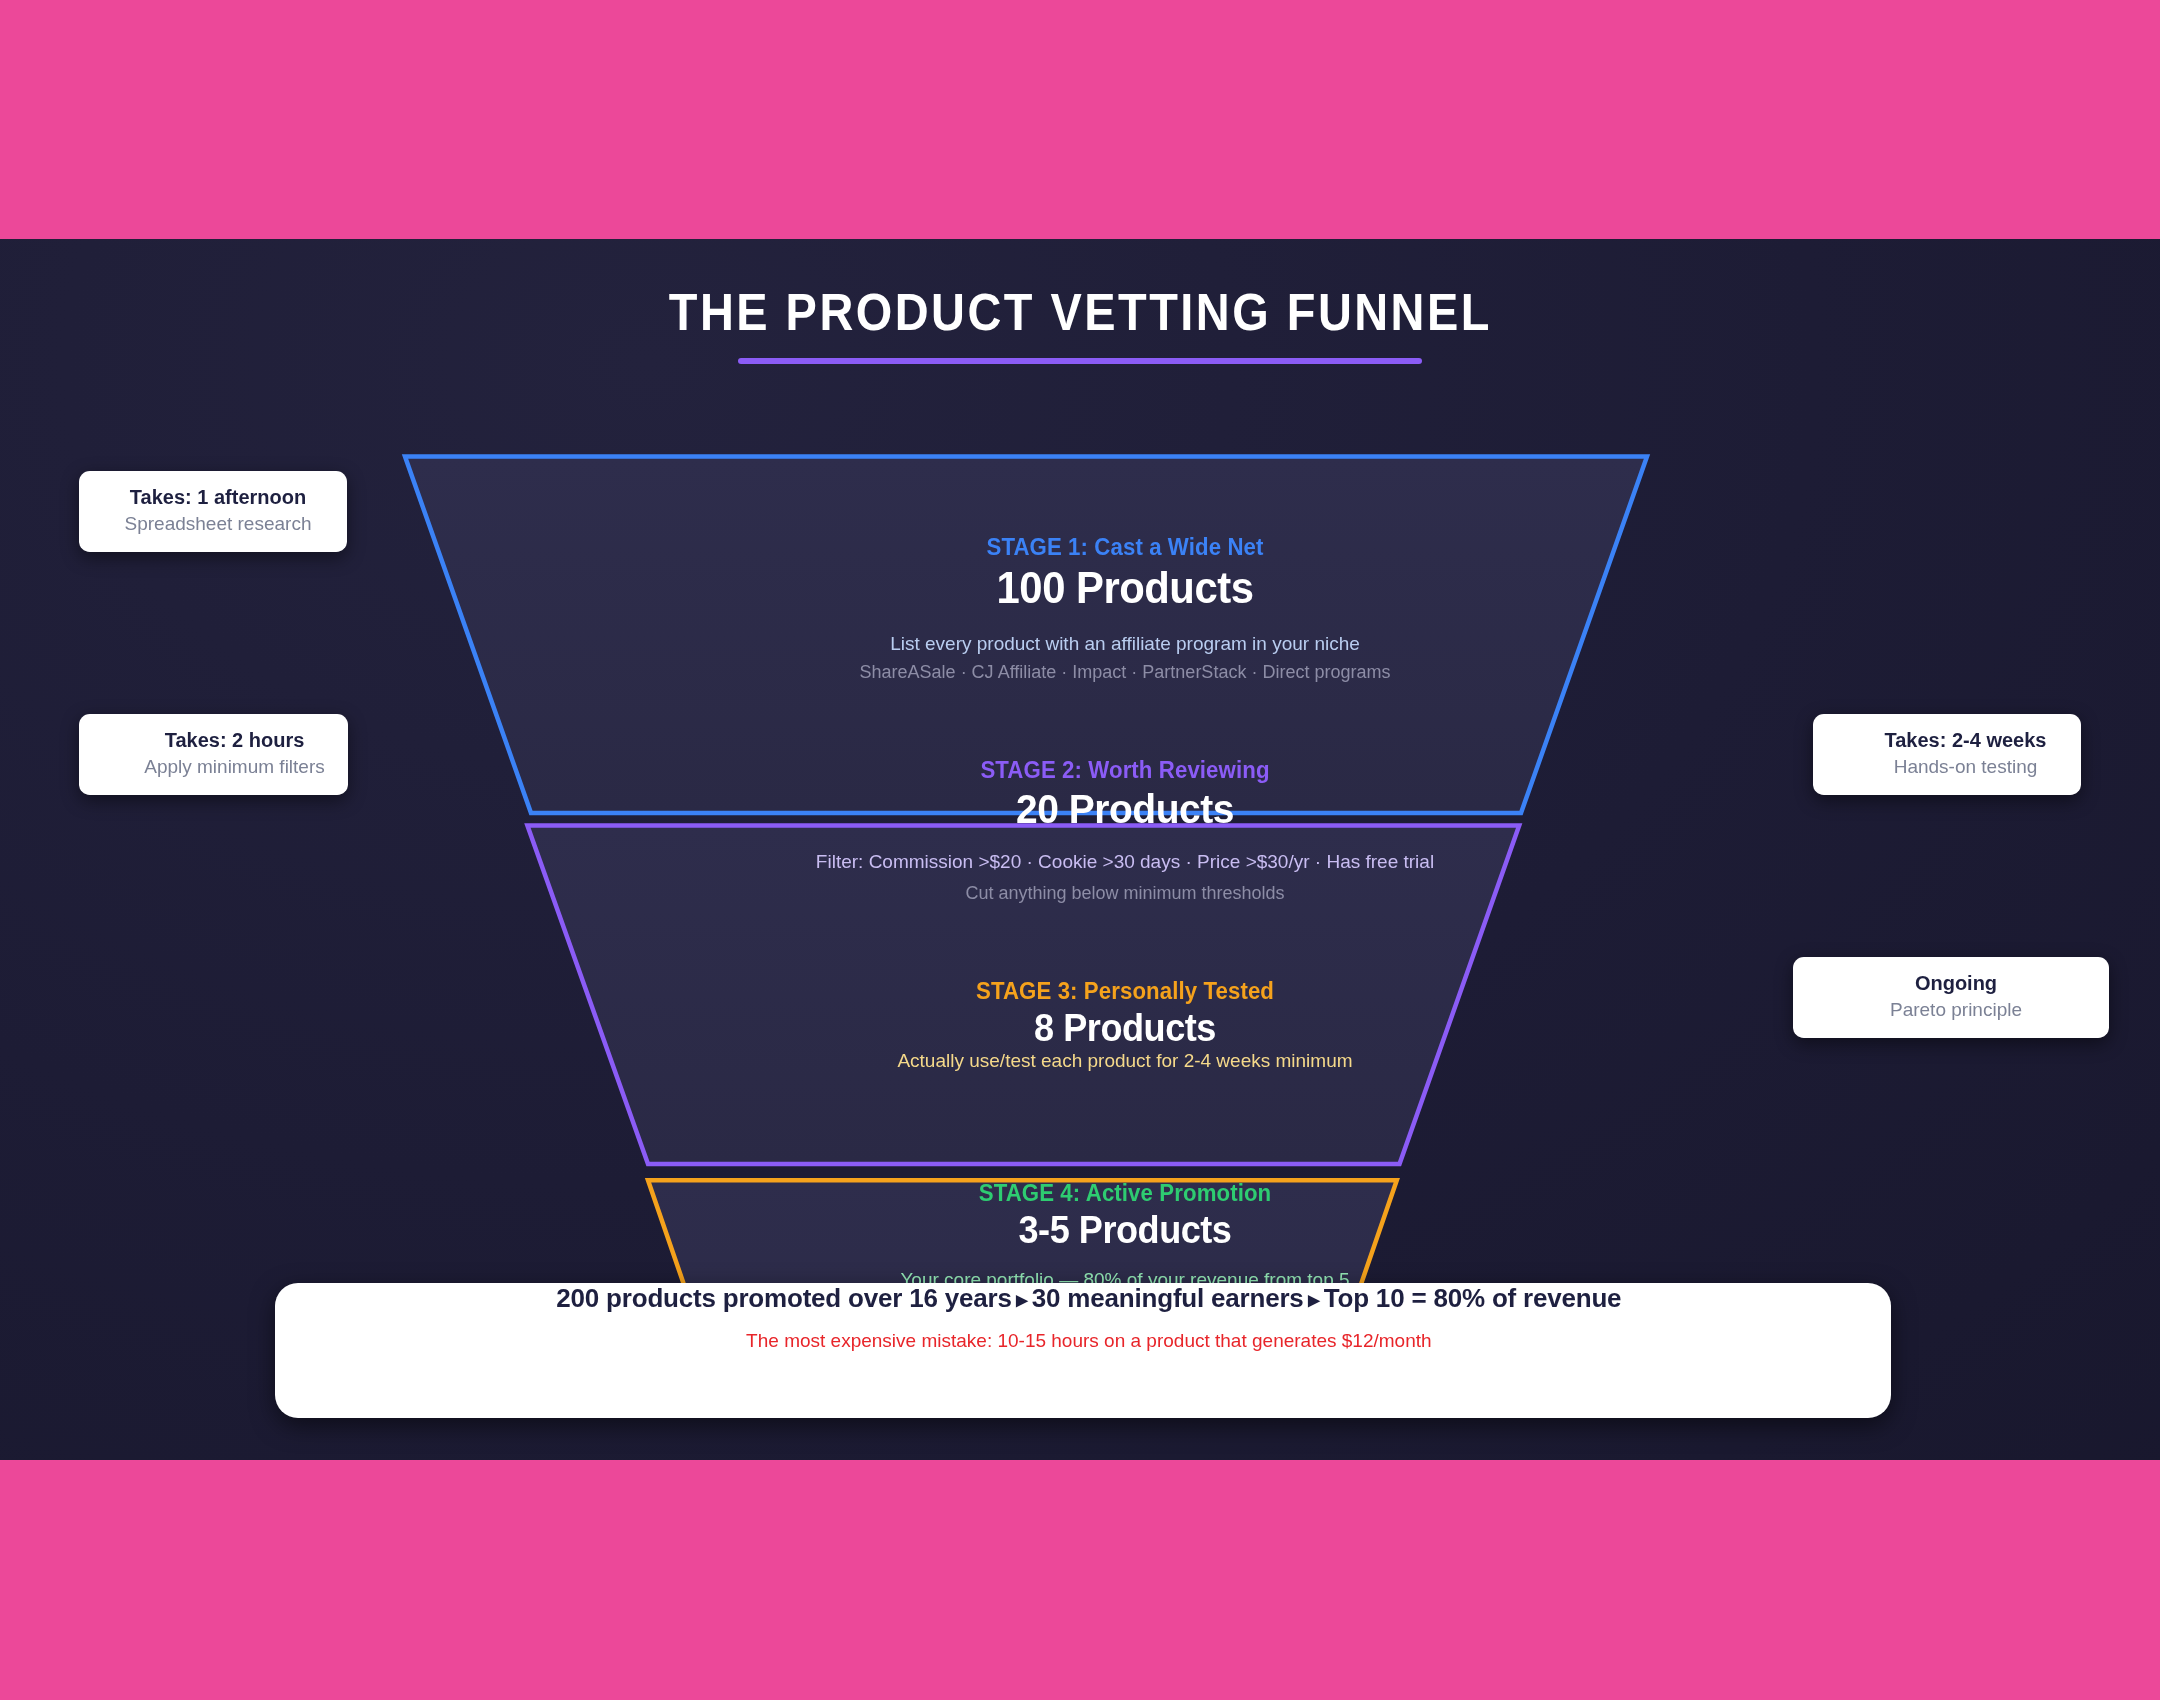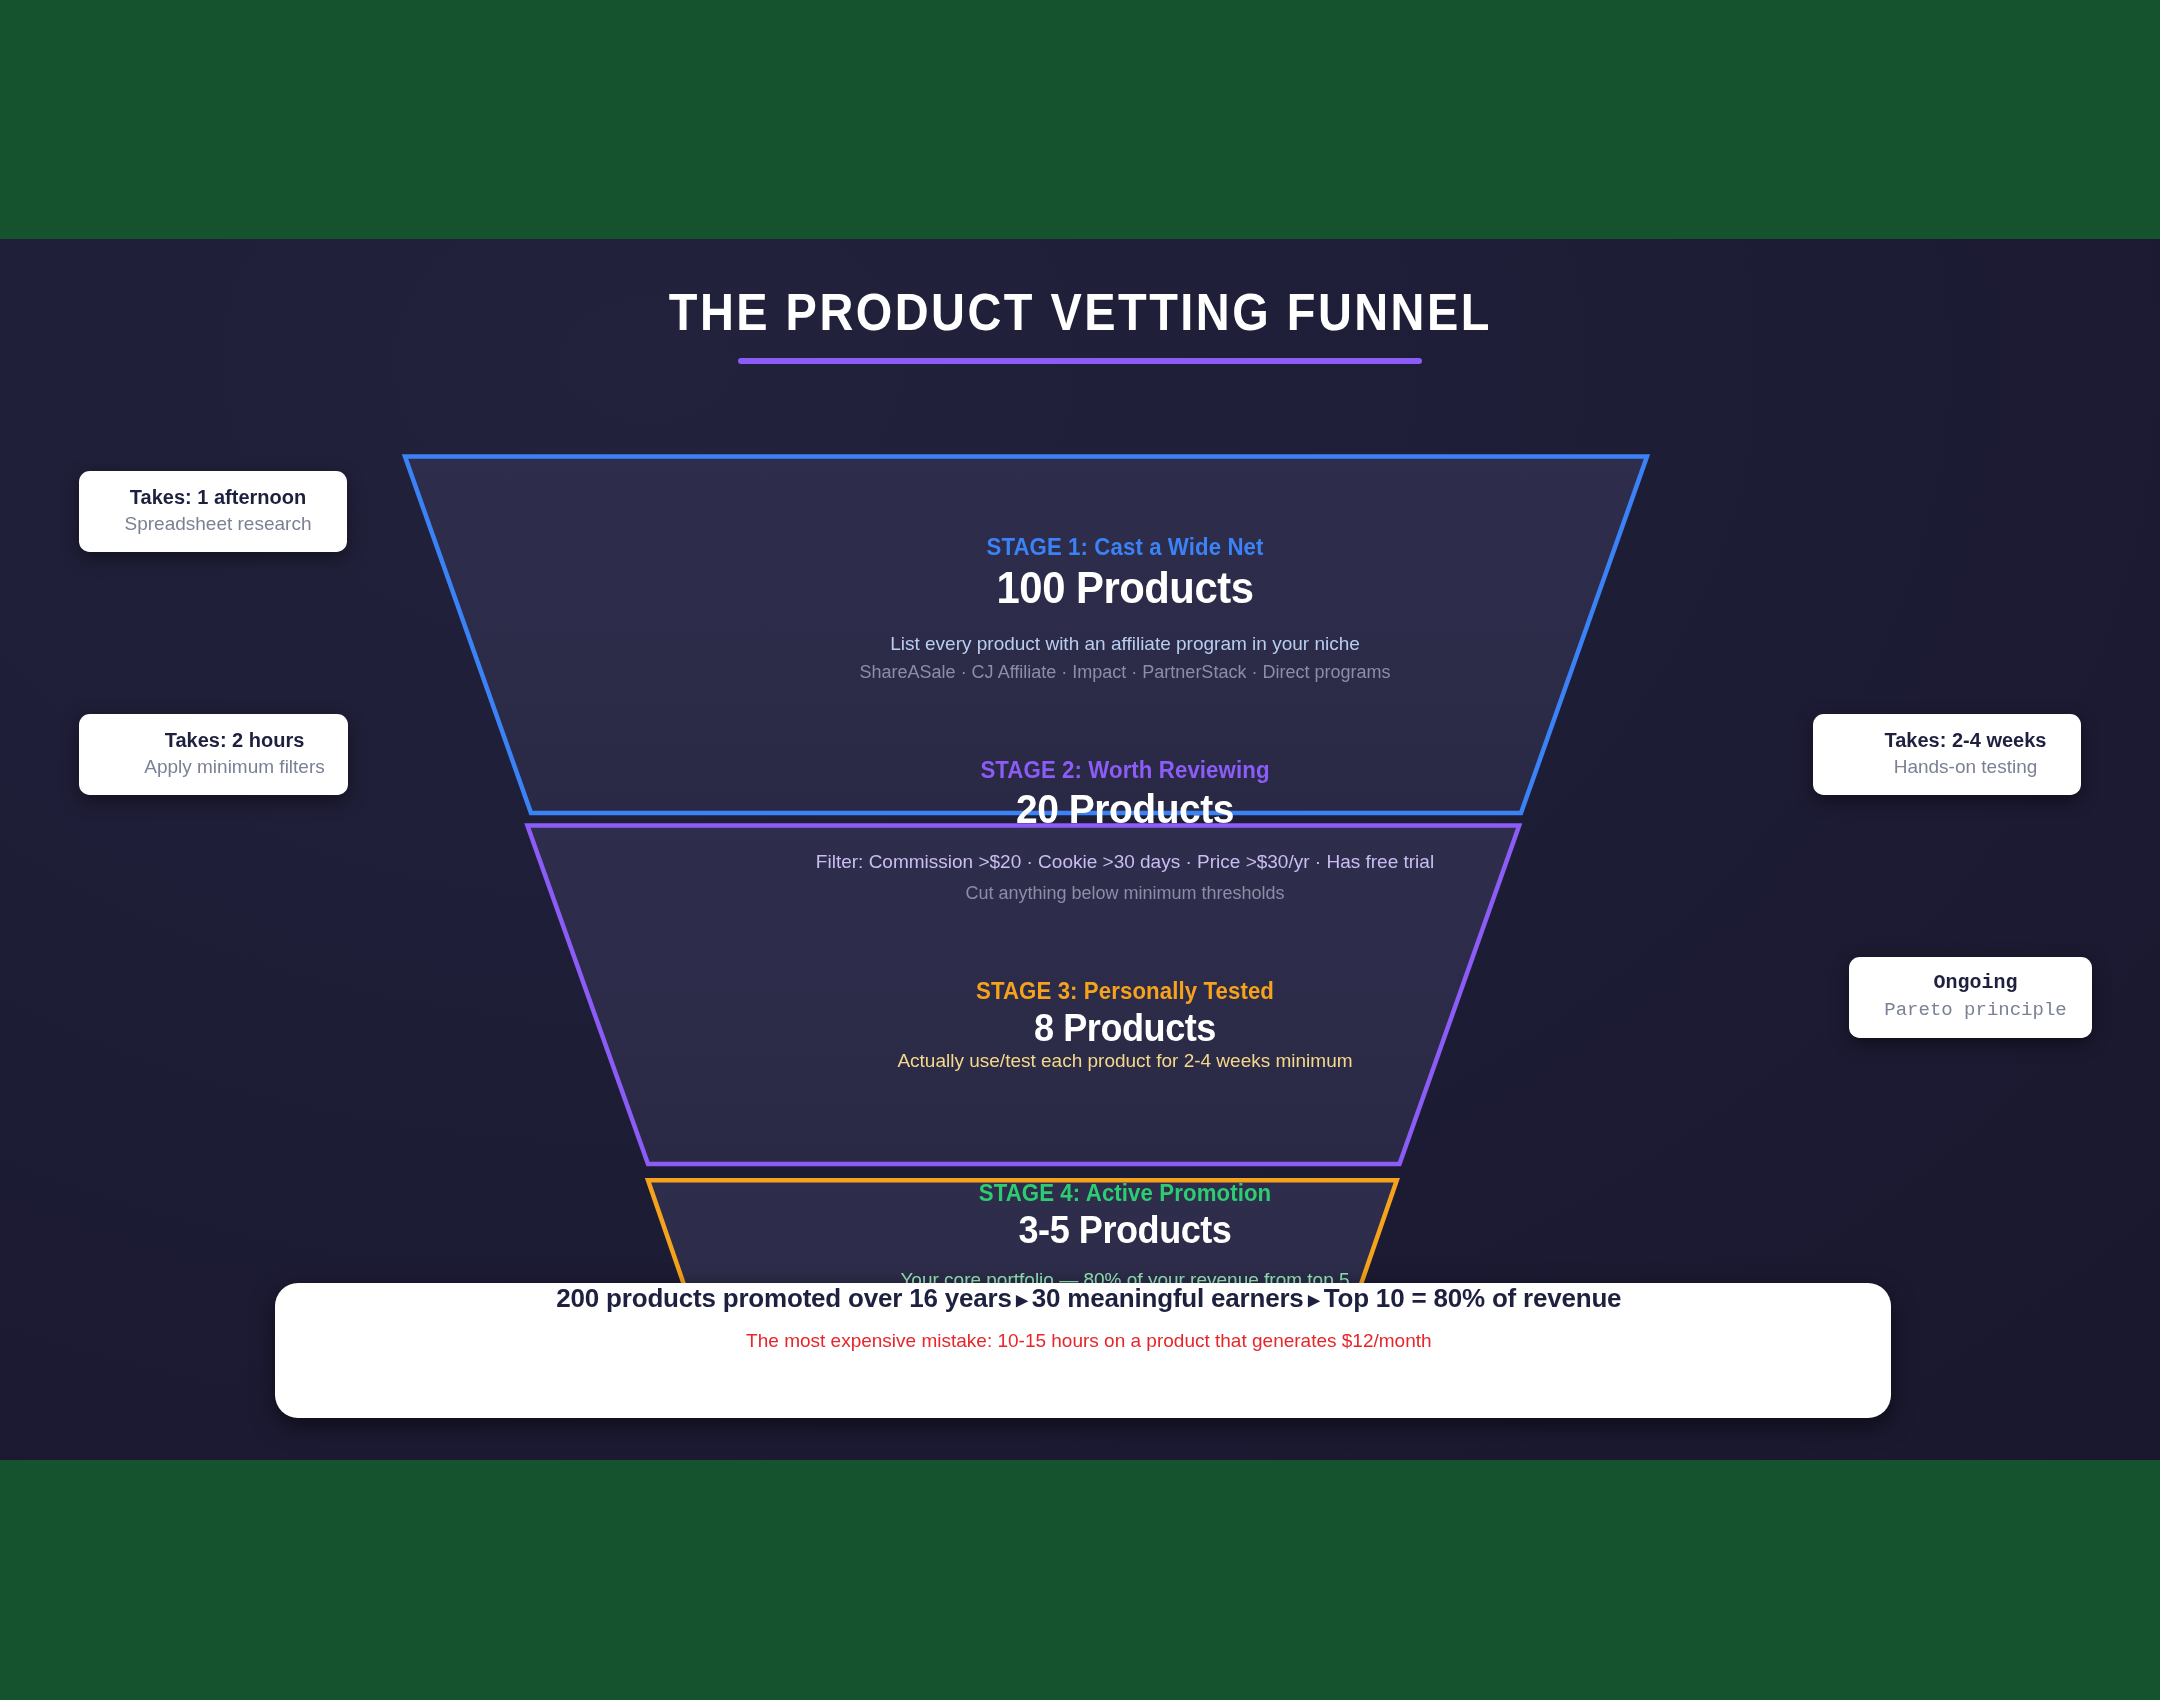--- a/index.html
+++ b/index.html
@@ -7,21 +7,21 @@
   html, body {
     width:2160px; height:1700px;
     background:#000;
     font-family:"Liberation Sans", sans-serif;
     overflow:hidden;
   }
 
   #stage {
     position:relative;
     width:2160px; height:1700px;
-    background:#14532d;
+    background:#ec4899;
   }
 
   
   #canvas {
     position:absolute;
     left:0; top:239px;
     width:2160px; height:1221px;
     background:
       radial-gradient(120% 150% at 30% 10%, #23223d 0%, #1d1c35 45%, #17162b 100%);
     overflow:hidden;
@@ -229,21 +229,21 @@
     </div>
 
     <div class="badge" style="left:1813px; top:475px; width:268px;padding-left:27px;">
       <div class="badge-bar" style="background:#f5a21c;"></div>
       <div class="badge-body">
         <div class="badge-title">Takes: 2-4 weeks</div>
         <div class="badge-sub">Hands-on testing</div>
       </div>
     </div>
 
-    <div class="badge" style="left:1849px; top:718px; width:243px;font-family:Liberation Mono, monospace;">
+    <div class="badge" style="left:1793px; top:718px; width:316px;">
       <div class="badge-bar" style="background:#2ecc71;"></div>
       <div class="badge-body">
         <div class="badge-title">Ongoing</div>
         <div class="badge-sub">Pareto principle</div>
       </div>
     </div>
 
     <div id="summary">
       <div class="badge-bar"></div>
       <div class="summary-body">

